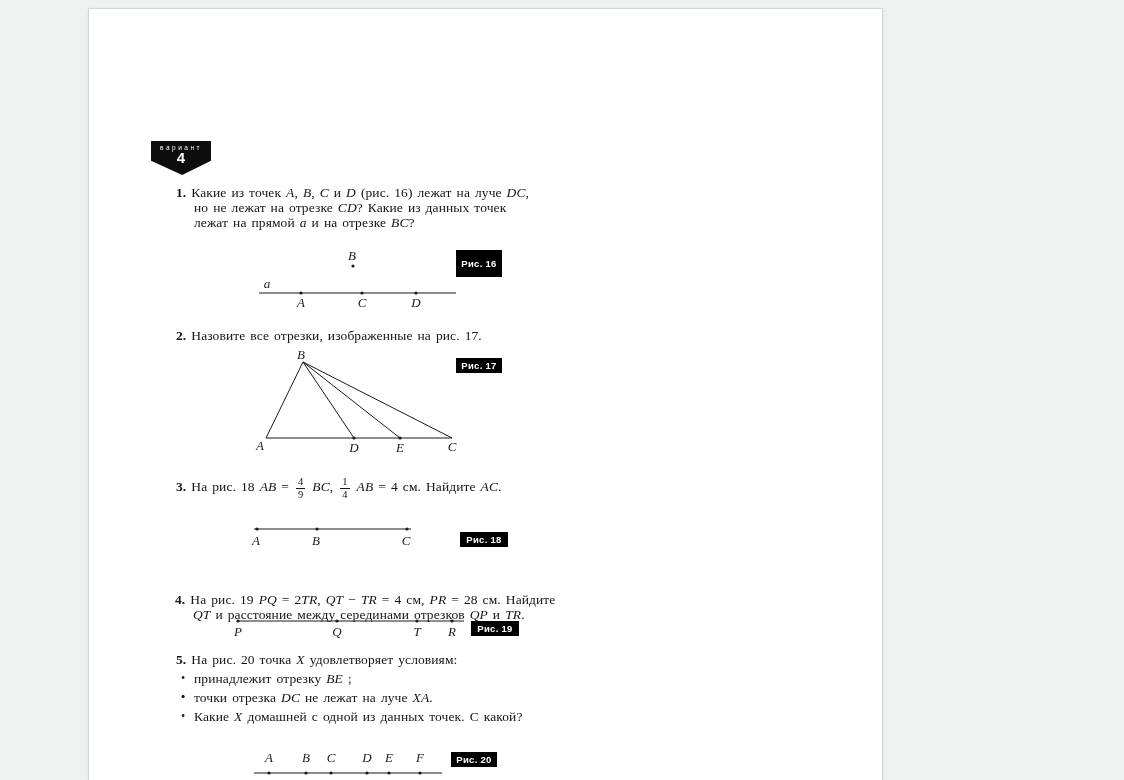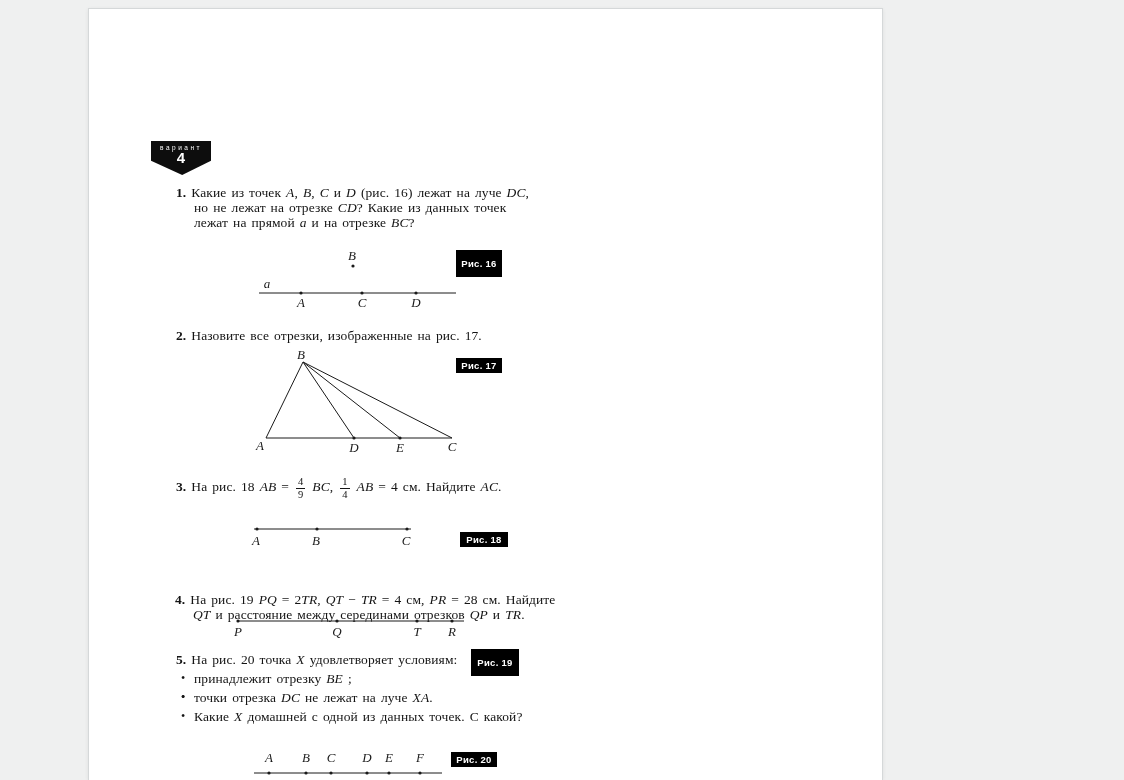--- a/index.html
+++ b/index.html
@@ -146,21 +146,21 @@
     <line x1="7" y1="9" x2="233" y2="9"></line>
     <circle cx="7" cy="9" r="1.6"></circle>
     <circle cx="106" cy="9" r="1.6"></circle>
     <circle cx="186" cy="9" r="1.6"></circle>
     <circle cx="221" cy="9" r="1.6"></circle>
     <text x="7" y="24" text-anchor="middle">P</text>
     <text x="106" y="24" text-anchor="middle">Q</text>
     <text x="186" y="24" text-anchor="middle">T</text>
     <text x="221" y="24" text-anchor="middle">R</text>
   </svg>
-  <div class="fig-tag" style="left:382px; top:612px; width:48px; height:27px;margin-top:28px;">Рис. 19</div>
+  <div class="fig-tag" style="left:382px; top:612px; width:48px; height:15px;">Рис. 19</div>
 
   <div class="prob" style="left:87px; top:643px; width:458px;">
     <div>
       <span class="pnum">5.</span>
       <span><span>На рис. 20 точка </span><span class="it">X</span><span> удовлетворяет условиям:</span></span>
     </div>
     <div class="bullet-row">
       <span class="bullet-mark">•</span>
       <span><span>принадлежит отрезку </span><span class="it">BE</span><span> ;</span></span>
     </div>

